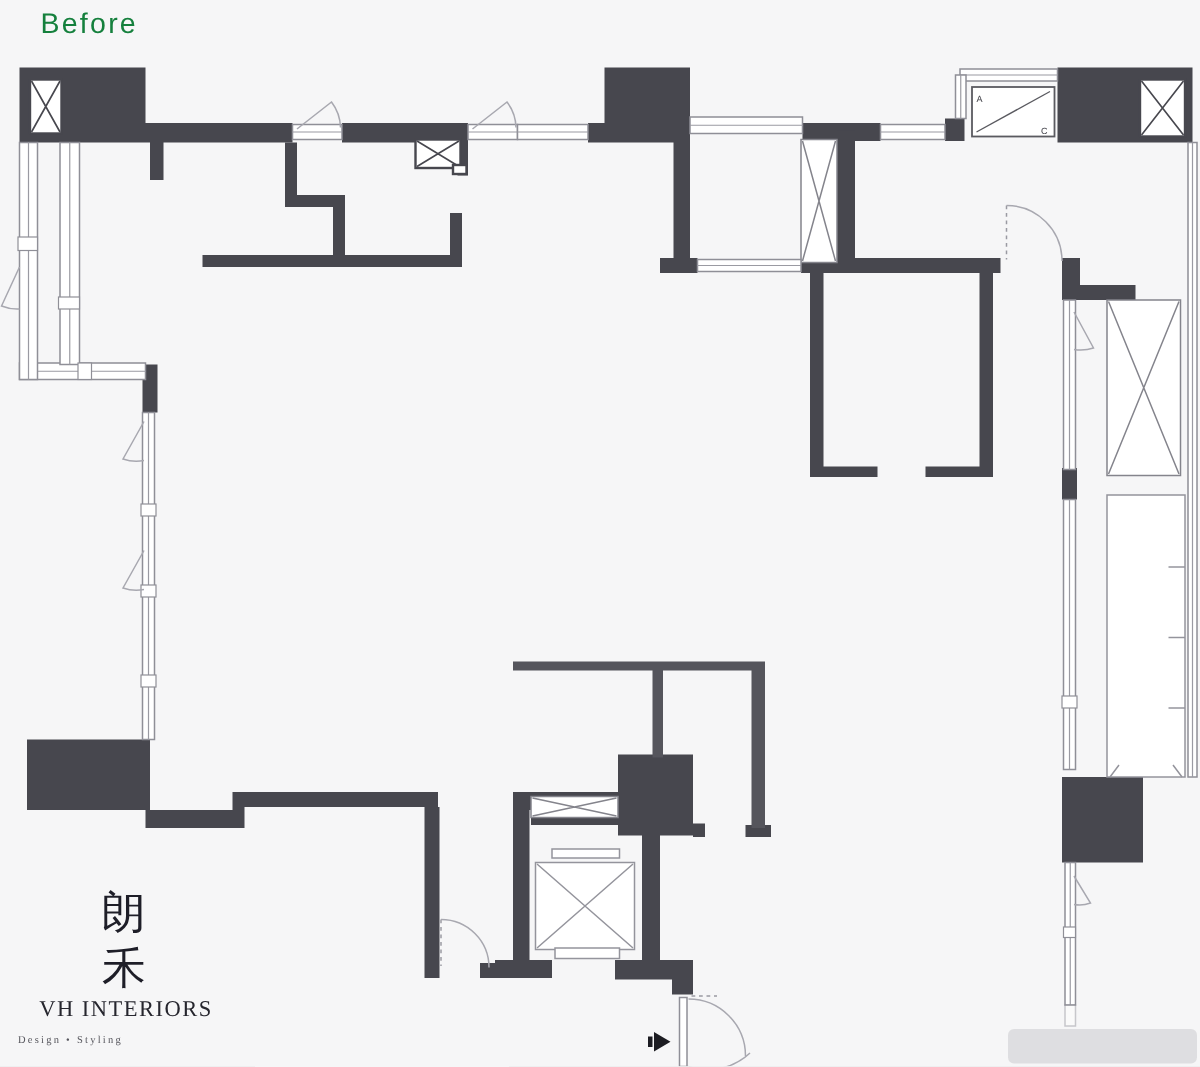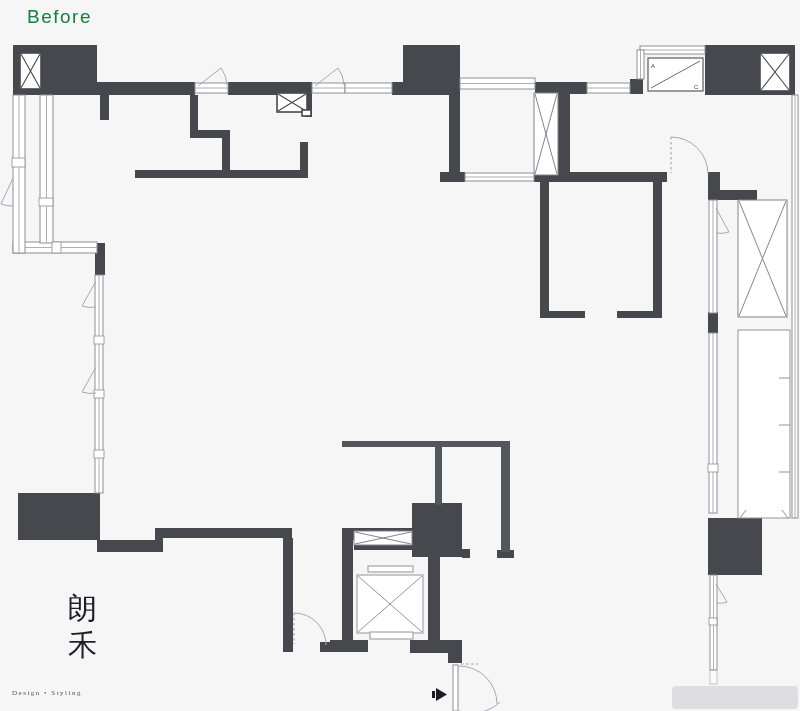--- a/index.html
+++ b/index.html
@@ -228,16 +228,17 @@
     <g>
       <rect x="432" y="691" width="3" height="7" fill="#1c1c22"></rect>
       <polygon points="436,688 447,694.5 436,701" fill="#1c1c22"></polygon>
     </g>
   </svg>
 
   <div class="logo-cjk">
     <div>朗</div>
     <div>禾</div>
   </div>
+  <div class="logo-name">VH INTERIORS</div>
   <div class="logo-tag">Design • Styling</div>
 
   <div class="watermark"></div>
 </div>
 
 </body></html>

